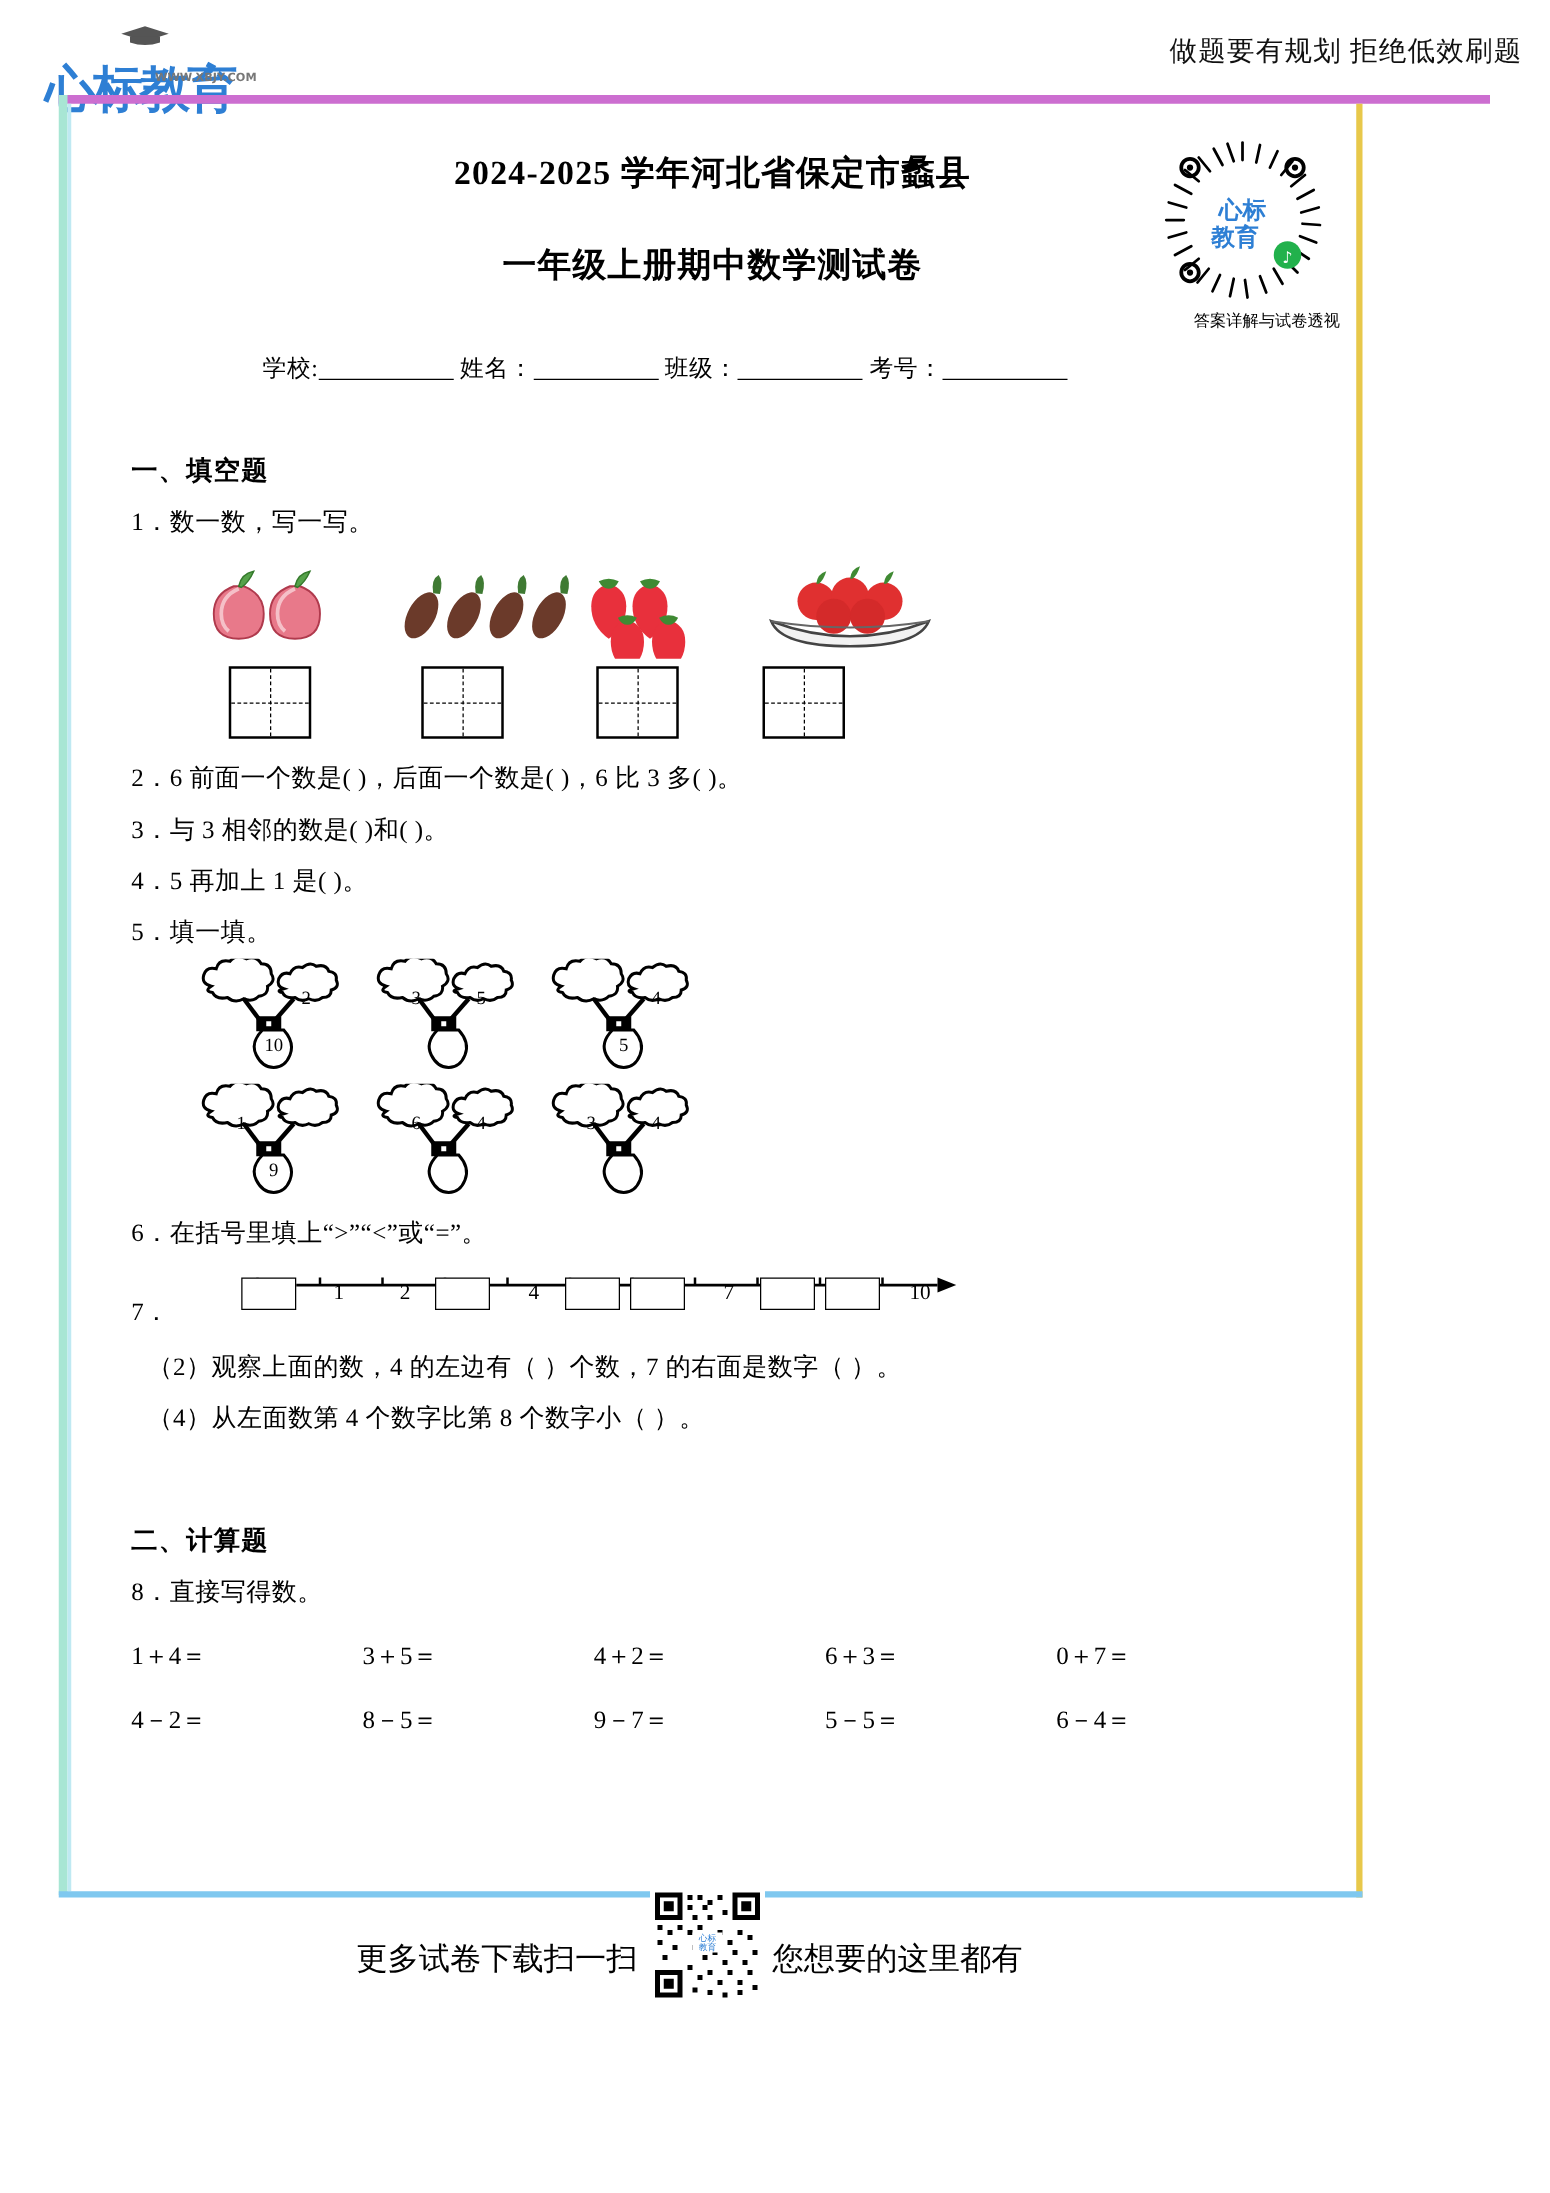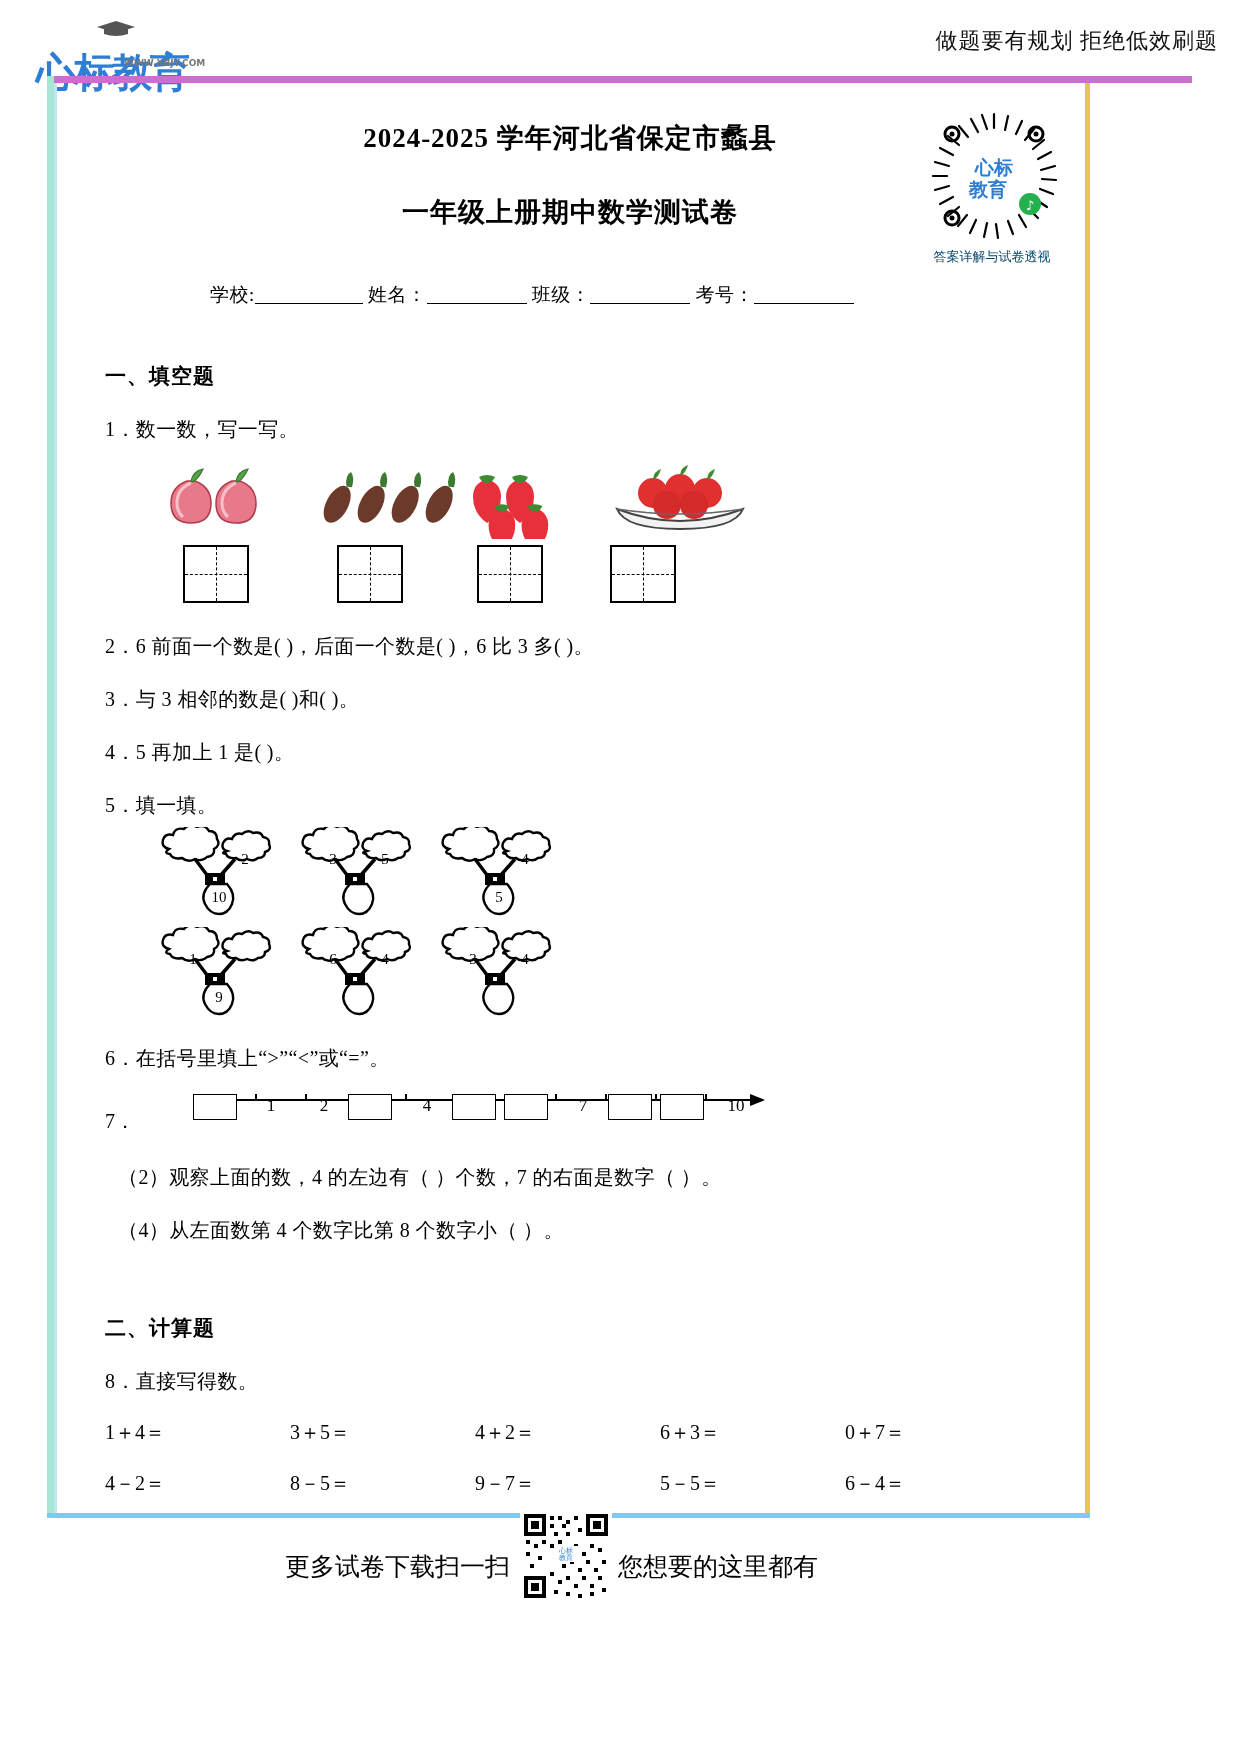--- a/index.html
+++ b/index.html
@@ -45,34 +45,34 @@
     font-family:"Liberation Serif",serif;letter-spacing:1px;
     margin:0;padding-top:30px;
   }
   .title2{
     text-align:center;font-size:27px;font-weight:bold;
     font-family:"Liberation Serif",serif;letter-spacing:1px;
     margin:12px;padding-top:26px;
   }
   .qr-box{position:absolute;right:22px;top:22px;width:128px;height:128px;}
   .qr-caption{
-    position:absolute;right:8px;top:158px;width:160px;text-align:center;
-    font-size:13px;font-family:"Liberation Sans",sans-serif;color:#0c4a6e;
+    position:absolute;right:8px;top:158px;width:160px;text-align:right;
+    font-size:13px;font-family:"Liberation Sans",sans-serif;color:#000000;
   }
   .infoline{
     margin-top:52px;padding-left:150px;
     font-size:19px;letter-spacing:0.5px;white-space:nowrap;
   }
   .ul{display:inline-block;border-bottom:1.4px solid #000;width:108px;vertical-align:-3px;}
   .ul.s{width:100px;}
   .sec{
     margin-top:54px;font-size:21px;font-weight:bold;
     padding-left:45px;letter-spacing:1px;
   }
-  .q{margin-top:26px;font-size:20px;padding-left:45px;letter-spacing:0.4px;}
+  .q{margin-top:14px;font-size:20px;padding-left:45px;letter-spacing:0.4px;}
   .q.sub{padding-left:58px;}
   
   .fruitrow{position:relative;height:80px;margin-top:16px;padding-left:45px;}
   .fruitcell{position:absolute;top:0;height:80px;}
   
   .boxrow{position:relative;height:62px;margin-top:6px;padding-left:45px;}
   .tzg{
     position:absolute;top:0;width:66px;height:58px;
     border:2.2px solid #000;box-sizing:border-box;
   }

